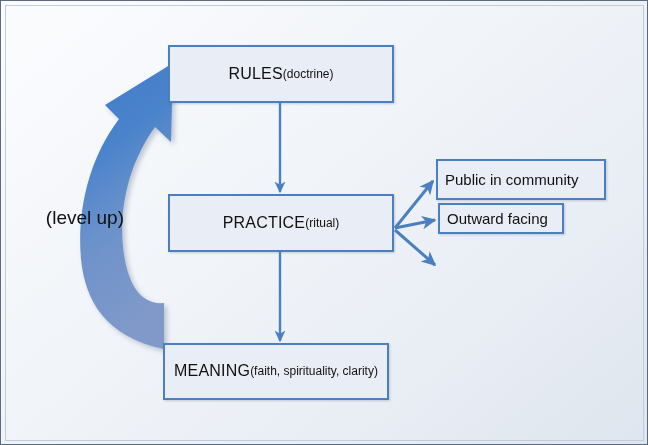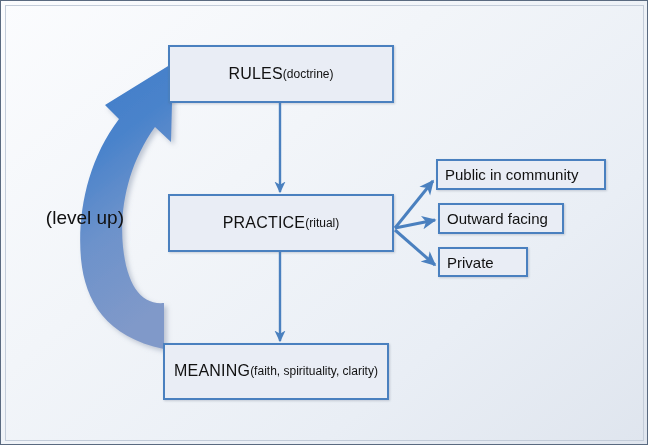--- a/index.html
+++ b/index.html
@@ -59,21 +59,21 @@
     background: #e9edf5;
     border: 2px solid #4a80bf;
     display: flex;
     align-items: center;
     justify-content: flex-start;
     padding-left: 7px;
     font-size: 15px;
     color: #111111;
     box-shadow: 1px 1px 2px rgba(90,105,130,0.28);
   }
-  #branch-0 { left:435px; top:158px; width:170px; height:31px; }
+  #branch-0 { left:435px; top:158px; width:170px; height:41px; }
   #branch-1 { left:437px; top:202px; width:126px; height:31px; }
   #branch-2 { left:437px; top:246px; width:90px;  height:30px; }
 
   
   .layer {
     position: absolute;
     left: 0;
     top: 0;
     width: 648px;
     height: 445px;
@@ -141,23 +141,20 @@
     <span class="ln1">MEANING</span>
     <span class="ln2">(faith, spirituality, clarity)</span>
   </div>
 
   <div class="branch" id="branch-0">
     <span>Public in community</span>
   </div>
   <div class="branch" id="branch-1">
     <span>Outward facing</span>
   </div>
-  <div class="branch" id="branch-2">
-    <span>Private</span>
-  </div>
 
   <svg class="layer" id="arrow-layer-over" viewBox="0 0 648 445" xmlns="http://www.w3.org/2000/svg">
     <defs>
       <marker id="head" viewBox="0 0 10 10" refX="8.4" refY="5" markerWidth="5.2" markerHeight="5.2" orient="auto-start-reverse">
         <path d="M 0 0.6 L 9.4 5 L 0 9.4 L 2.6 5 Z" fill="#4a80bf"></path>
       </marker>
     </defs>
 
     <line x1="279" y1="102" x2="279" y2="191" stroke="#4a80bf" stroke-width="2.4" marker-end="url(#head)"></line>
 

